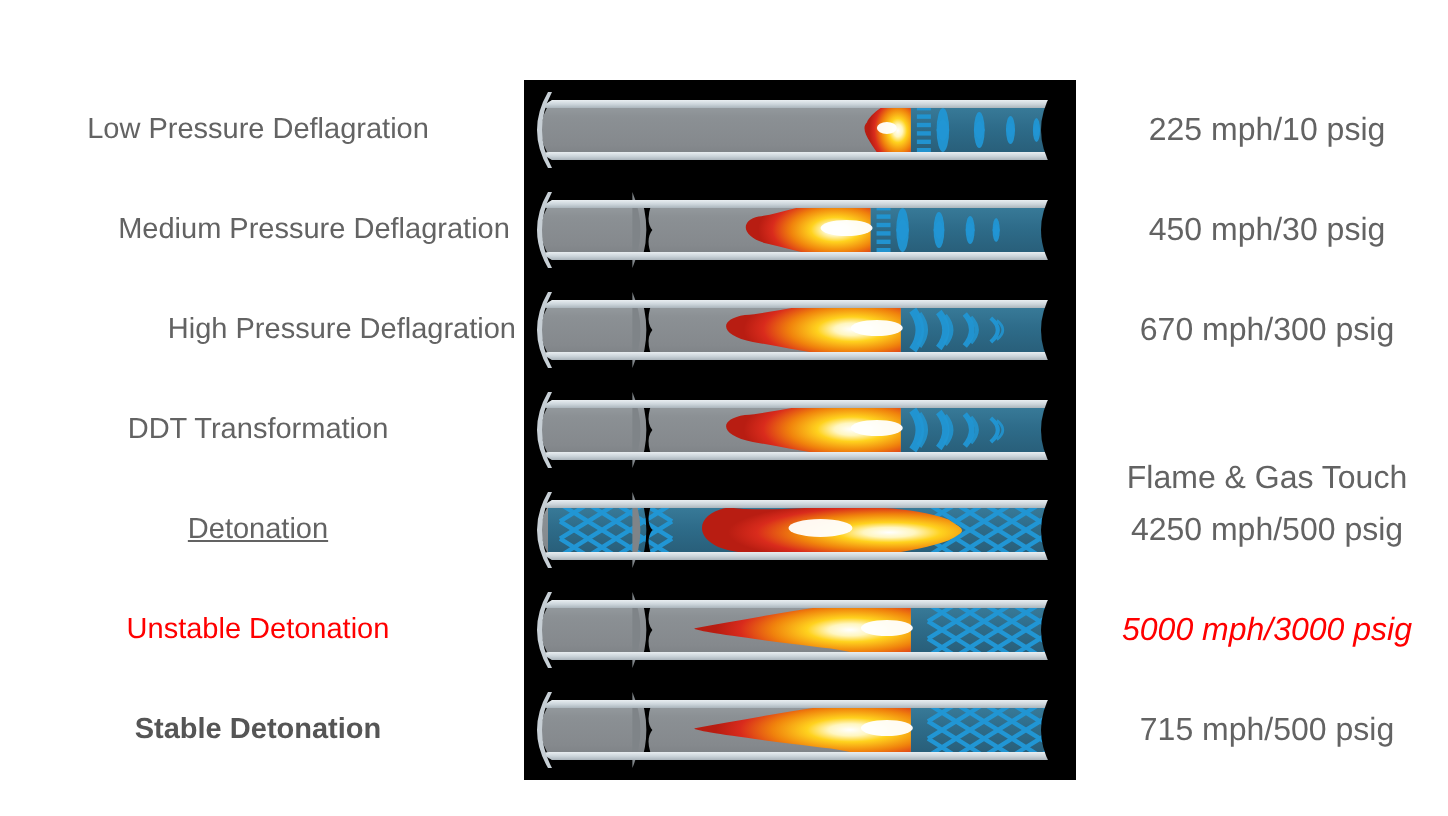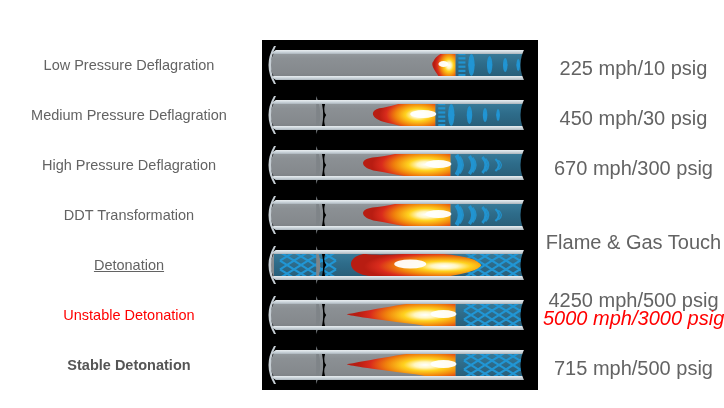--- a/index.html
+++ b/index.html
@@ -14,41 +14,41 @@
   .label{
     position:absolute;left:0;width:258px;text-align:center;
     font-size:14.5px;color:#636363;white-space:nowrap;
   }
   .label.bold{font-weight:bold;color:#555555;text-align:center;}
   .label.red{font-weight:normal;color:#ff0000;}
 
   
   .value{
     position:absolute;left:543px;width:181px;text-align:center;
-    font-size:20px;color:#636363;white-space:nowrap;
+    font-size:16px;color:#636363;white-space:nowrap;
   }
   .value.red{color:#ff0000;}
 
   
   #panel{
     position:absolute;left:262px;top:28px;width:276px;height:350px;
     background:#000000;
   }
   .rowwrap{position:absolute;left:0;width:276px;height:50px;}
   .pipe-svg{display:block;}
 </style>
 </head>
 <body>
 
 <div id="stage">
 
   <div id="labels">
       <div class="label" style="top: 45px;">Low Pressure Deflagration</div>
-      <div class="label" style="top: 95px;">Medium Pressure Deflagration</div>
-      <div class="label" style="top: 145px;">High Pressure Deflagration</div>
+      <div class="label" style="top: 95px; margin-left: 28px;">Medium Pressure Deflagration</div>
+      <div class="label" style="top: 145px; text-align: right;">High Pressure Deflagration</div>
       <div class="label" style="top: 195px;">DDT Transformation</div>
       <div class="label" style="top: 245px; text-decoration: underline;">Detonation</div>
       <div class="label red" style="top: 295px;">Unstable Detonation</div>
       <div class="label bold" style="top: 345px;">Stable Detonation</div>
     </div>
 
   <div id="panel">
       <div class="rowwrap" style="top: 0px;">
         <svg width="276" height="50" viewBox="0 0 276 50" class="pipe-svg">
           <defs>
@@ -464,18 +464,18 @@
           <path d="M 264 6 Q 253 25 264 44 L 276 44 L 276 6 Z" fill="#000000"></path>
         </svg>
       </div>
     </div>
 
   <div id="values">
       <div class="value" style="top: 45px;">225 mph/10 psig</div>
       <div class="value" style="top: 95px;">450 mph/30 psig</div>
       <div class="value" style="top: 145px;">670 mph/300 psig</div>
       <div class="value" style="top: 195px; margin-top: 24px;">Flame &amp; Gas Touch</div>
-      <div class="value" style="top: 245px; margin-top: 32px;">4250 mph/500 psig</div>
+      <div class="value" style="top: 245px;">4250 mph/500 psig</div>
       <div class="value red" style="top: 295px; font-style: italic;">5000 mph/3000 psig</div>
       <div class="value" style="top: 345px;">715 mph/500 psig</div>
     </div>
 
 </div>
 
 </body></html>

